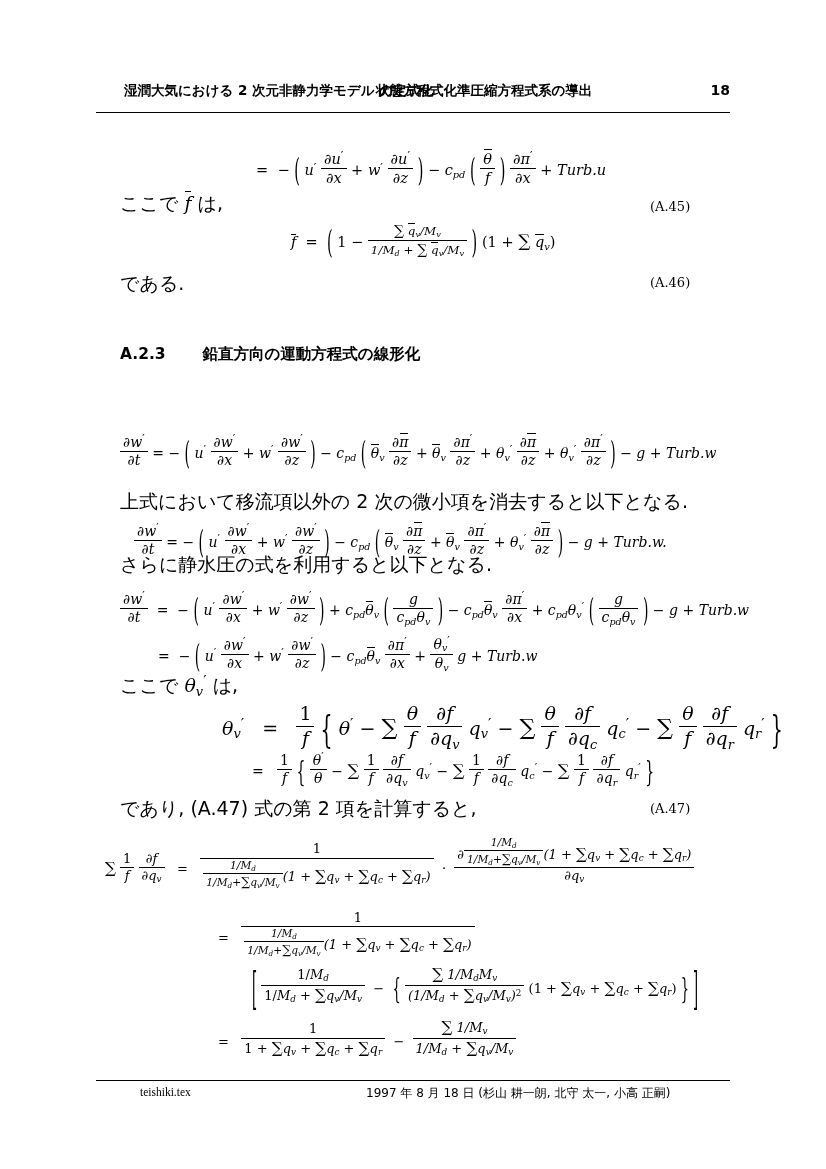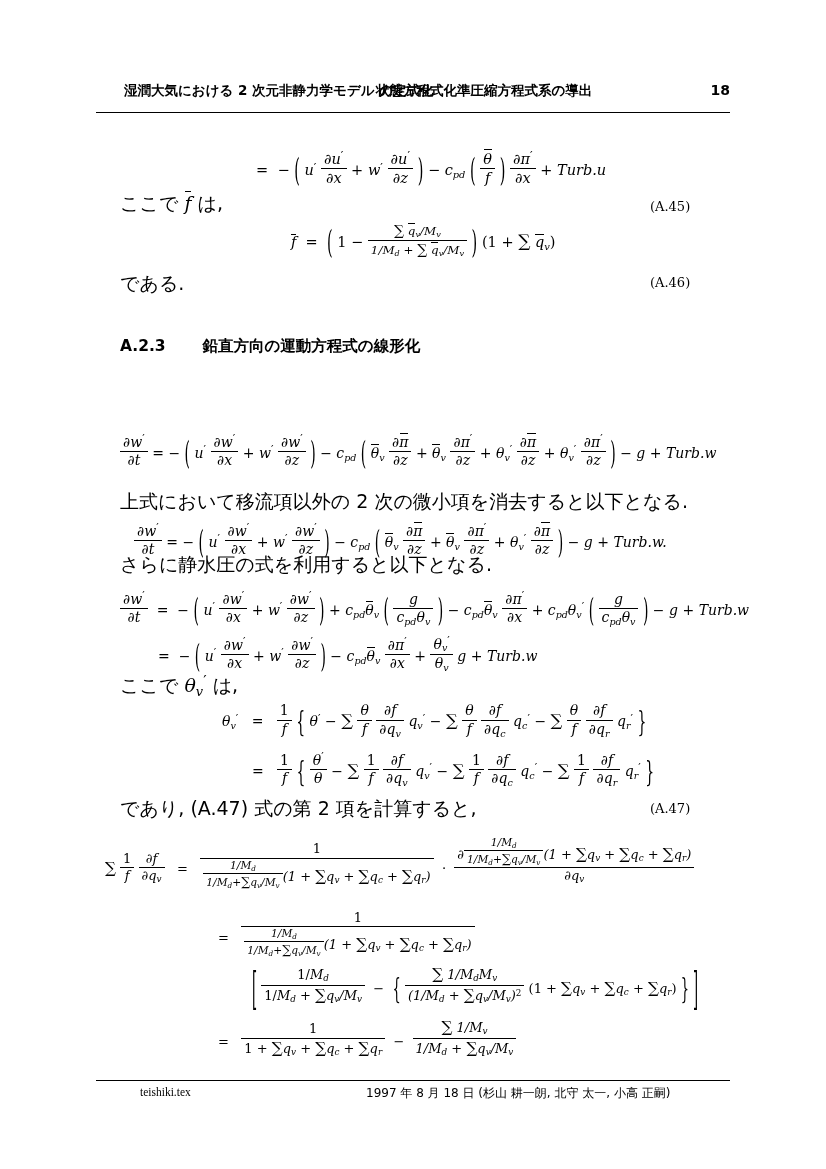--- a/index.html
+++ b/index.html
@@ -203,21 +203,21 @@
     <span class="bigparen">(</span>
     <span class="mr">1&nbsp;−</span>
     <span class="frac small"><span class="num"><span class="sum">∑</span>&nbsp;<span class="ovl"><span class="mi">q</span></span><span class="sub">v</span>/<span class="mi">M</span><span class="sub">v</span></span><span>1/<span class="mi">M</span><span class="sub">d</span>&nbsp;+&nbsp;<span class="sum">∑</span>&nbsp;<span class="ovl"><span class="mi">q</span></span><span class="sub">v</span>/<span class="mi">M</span><span class="sub">v</span></span></span>
     <span class="bigparen">)</span>
     <span class="mr">(</span><span class="mr">1&nbsp;+&nbsp;</span><span class="sum">∑</span>&nbsp;<span class="ovl"><span class="mi">q</span></span><span class="sub">v</span><span class="mr">)</span>
   </div>
   <div class="eqno" style="left:650px; top:231px;">(A.46)</div>
 
   <div class="body-text" style="left:120px; top:271px;">である.</div>
 
-  <div class="section-head" style="left:120px; top:336px;">
+  <div class="section-head" style="left:120px; top:344px;">
     <span>A.2.3</span>
     <span style="display:inline-block; width:26px;"></span>
     <span>鉛直方向の運動方程式の線形化</span>
   </div>
 
 
   <div class="eqrow" style="left:120px; top:432px; font-size:14px;">
     <span class="frac"><span class="num">∂<span class="mi">w</span><span class="prime">′</span></span><span>∂<span class="mi">t</span></span></span>
     <span class="mr">=&nbsp;−</span>
     <span class="bigparen">(</span>
@@ -325,21 +325,21 @@
     <span class="frac"><span class="num"><span class="mi">θ</span><span class="sub">v</span><span class="prime">′</span></span><span><span class="ovl"><span class="mi">θ</span></span><span class="sub">v</span></span></span>
     <span class="mi">g</span>
     <span class="mr">+</span>
     <span class="mi">Turb.w</span>
   </div>
 
   <div class="body-text" style="left:120px; top:672px;">
     ここで <span style="font-family:'DejaVu Serif',serif; font-style:italic;">θ<span class="sub">v</span><span class="prime">′</span></span>&nbsp;は,
   </div>
 
-  <div class="eqrow" style="left:222px; top:702px; font-size:14px;">
+  <div class="eqrow" style="left:222px; top:702px; font-size:19px;">
     <span class="mi">θ</span><span class="sub">v</span><span class="prime">′</span>
     <span class="mr">&nbsp;&nbsp;=&nbsp;&nbsp;</span>
     <span class="frac"><span class="num"><span class="mr">1</span></span><span><span class="mi">f</span></span></span>
     <span class="bigbrace">{</span>
     <span class="mi">θ</span><span class="prime">′</span>
     <span class="mr">−</span>
     <span class="sum">∑</span>
     <span class="frac"><span class="num"><span class="mi">θ</span></span><span><span class="mi">f</span></span></span>
     <span class="frac"><span class="num">∂<span class="mi">f</span></span><span>∂<span class="mi">q</span><span class="sub">v</span></span></span>
     <span class="mi">q</span><span class="sub">v</span><span class="prime">′</span>

